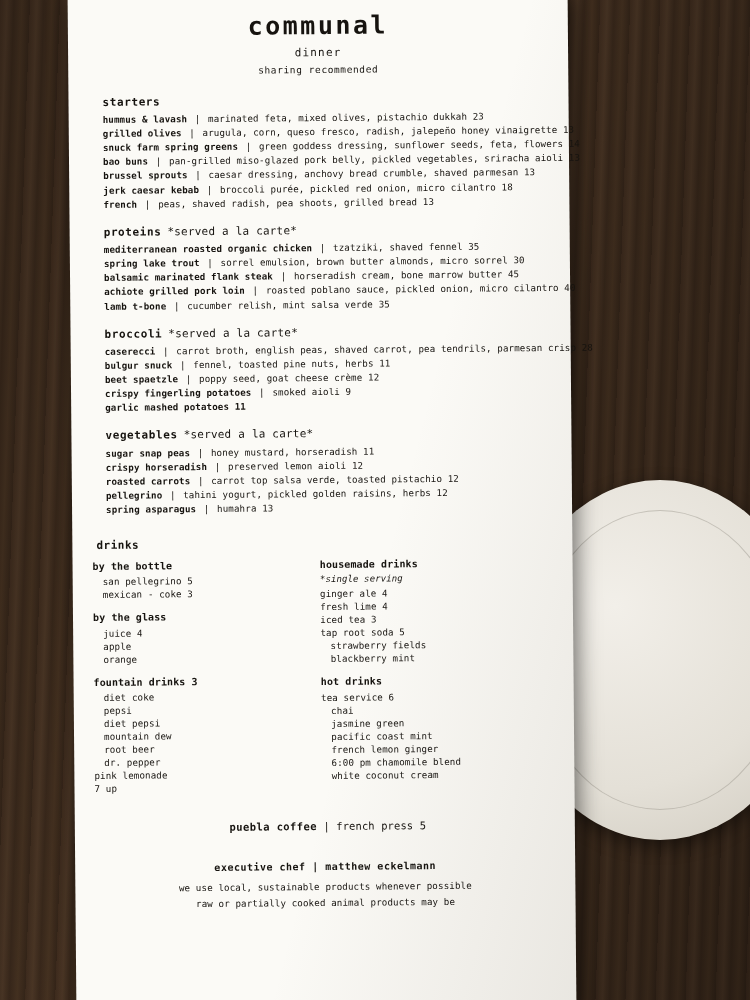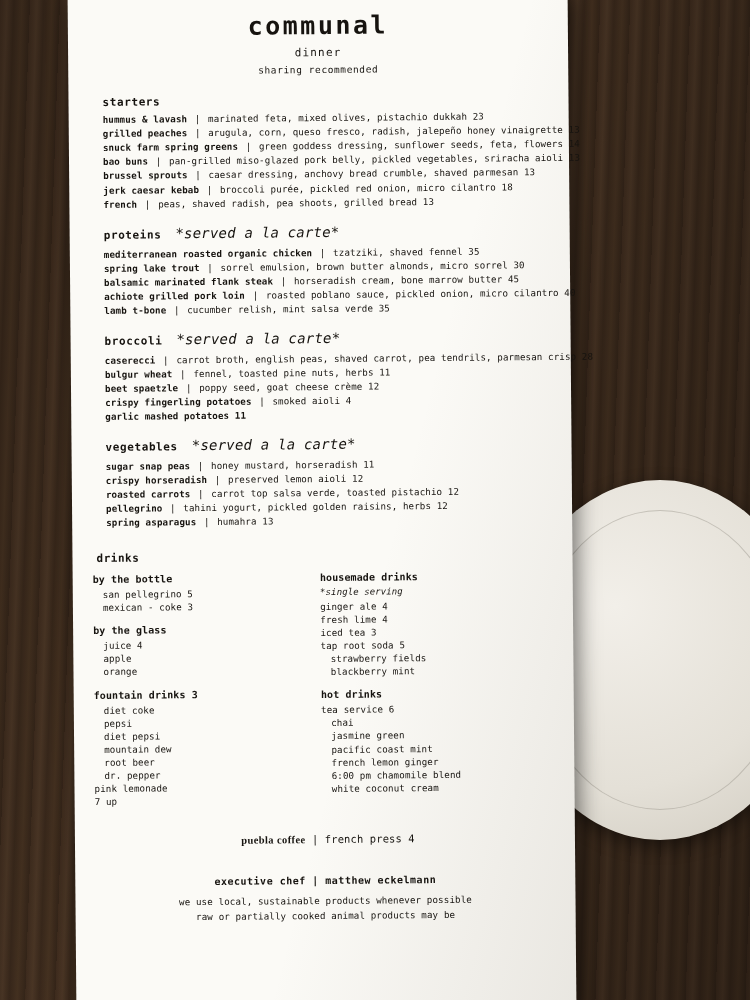--- a/index.html
+++ b/index.html
@@ -102,24 +102,23 @@
     padding-left: 20px;
   }
   .section-head {
     font-weight: bold;
     font-size: 11px;
     letter-spacing: 0.6px;
     margin-bottom: 3px;
   }
   .section-head .note {
     font-weight: normal;
-    font-style: italic;
-    font-size: 14px;
+    font-size: 11px;
     letter-spacing: 0.2px;
-    margin-left: 14px;
+    margin-left: 6px;
   }
   .item {
     white-space: nowrap;
     margin: 0 0 1px 0;
   }
   .item .nm {
     font-weight: bold;
   }
   .item .sep {
     padding: 0 2px;
@@ -158,21 +157,21 @@
   }
   .line { font-size: 9.2px; }
   .indent-1 { padding-left: 10px; }
   .pad-l { padding-left: 10px; }
 
   .coffee {
     text-align: center;
     margin-top: 16px;
     font-size: 10.5px;
   }
-  .coffee .nm { font-weight: bold; letter-spacing: 0.4px; font-family: Liberation Serif, serif; }
+  .coffee .nm { font-weight: bold; letter-spacing: 0.4px; }
 
   .footer {
     text-align: center;
     margin-top: 26px;
     font-size: 10px;
   }
   .footer .chef { font-weight: bold; letter-spacing: 0.5px; }
   .footer .fine { font-size: 9.2px; margin-top: 6px; }
   .footer .fine2 { font-size: 9.2px; margin-top: 2px; }
 </style>
@@ -188,41 +187,41 @@
   <div class="inner">
 
     <div class="brand">communal</div>
     <div class="brand-sub">dinner</div>
     <div class="brand-note">sharing recommended</div>
 
     <div id="sections">
         <div class="section">
           <div class="section-head"><span>starters</span></div>
           <div class="item"><span class="nm">hummus &amp; lavash</span><span class="sep"> | </span><span class="ds">marinated feta, mixed olives, pistachio dukkah 23</span></div>
-          <div class="item"><span class="nm">grilled peaches</span><span class="sep"> | </span><span class="ds">arugula, corn, queso fresco, radish, jalepeño honey vinaigrette 13</span></div>
+          <div class="item"><span class="nm">grilled olives</span><span class="sep"> | </span><span class="ds">arugula, corn, queso fresco, radish, jalepeño honey vinaigrette 13</span></div>
           <div class="item"><span class="nm">snuck farm spring greens</span><span class="sep"> | </span><span class="ds">green goddess dressing, sunflower seeds, feta, flowers 14</span></div>
           <div class="item"><span class="nm">bao buns</span><span class="sep"> | </span><span class="ds">pan-grilled miso-glazed pork belly, pickled vegetables, sriracha aioli 13</span></div>
           <div class="item"><span class="nm">brussel sprouts</span><span class="sep"> | </span><span class="ds">caesar dressing, anchovy bread crumble, shaved parmesan 13</span></div>
           <div class="item"><span class="nm">jerk caesar kebab</span><span class="sep"> | </span><span class="ds">broccoli purée, pickled red onion, micro cilantro 18</span></div>
           <div class="item"><span class="nm">french</span><span class="sep"> | </span><span class="ds">peas, shaved radish, pea shoots, grilled bread 13</span></div>
         </div>
         <div class="section">
           <div class="section-head"><span>proteins</span><span class="note">*served a la carte*</span></div>
           <div class="item"><span class="nm">mediterranean roasted organic chicken</span><span class="sep"> | </span><span class="ds">tzatziki, shaved fennel 35</span></div>
           <div class="item"><span class="nm">spring lake trout</span><span class="sep"> | </span><span class="ds">sorrel emulsion, brown butter almonds, micro sorrel 30</span></div>
           <div class="item"><span class="nm">balsamic marinated flank steak</span><span class="sep"> | </span><span class="ds">horseradish cream, bone marrow butter 45</span></div>
           <div class="item"><span class="nm">achiote grilled pork loin</span><span class="sep"> | </span><span class="ds">roasted poblano sauce, pickled onion, micro cilantro 40</span></div>
           <div class="item"><span class="nm">lamb t-bone</span><span class="sep"> | </span><span class="ds">cucumber relish, mint salsa verde 35</span></div>
         </div>
         <div class="section">
           <div class="section-head"><span>broccoli</span><span class="note">*served a la carte*</span></div>
           <div class="item"><span class="nm">caserecci</span><span class="sep"> | </span><span class="ds">carrot broth, english peas, shaved carrot, pea tendrils, parmesan crisp 28</span></div>
-          <div class="item"><span class="nm">bulgur wheat</span><span class="sep"> | </span><span class="ds">fennel, toasted pine nuts, herbs 11</span></div>
+          <div class="item"><span class="nm">bulgur snuck</span><span class="sep"> | </span><span class="ds">fennel, toasted pine nuts, herbs 11</span></div>
           <div class="item"><span class="nm">beet spaetzle</span><span class="sep"> | </span><span class="ds">poppy seed, goat cheese crème 12</span></div>
-          <div class="item"><span class="nm">crispy fingerling potatoes</span><span class="sep"> | </span><span class="ds">smoked aioli 4</span></div>
+          <div class="item"><span class="nm">crispy fingerling potatoes</span><span class="sep"> | </span><span class="ds">smoked aioli 9</span></div>
           <div class="item"><span class="nm">garlic mashed potatoes 11</span></div>
         </div>
         <div class="section">
           <div class="section-head"><span>vegetables</span><span class="note">*served a la carte*</span></div>
           <div class="item"><span class="nm">sugar snap peas</span><span class="sep"> | </span><span class="ds">honey mustard, horseradish 11</span></div>
           <div class="item"><span class="nm">crispy horseradish</span><span class="sep"> | </span><span class="ds">preserved lemon aioli 12</span></div>
           <div class="item"><span class="nm">roasted carrots</span><span class="sep"> | </span><span class="ds">carrot top salsa verde, toasted pistachio 12</span></div>
           <div class="item"><span class="nm">pellegrino</span><span class="sep"> | </span><span class="ds">tahini yogurt, pickled golden raisins, herbs 12</span></div>
           <div class="item"><span class="nm">spring asparagus</span><span class="sep"> | </span><span class="ds">humahra 13</span></div>
         </div>
@@ -274,21 +273,21 @@
               <div class="line indent-1">pacific coast mint</div>
               <div class="line indent-1">french lemon ginger</div>
               <div class="line indent-1">6:00 pm chamomile blend</div>
               <div class="line indent-1">white coconut cream</div>
             </div>
           </div>
       </div>
       <div class="coffee">
         <span class="nm">puebla coffee</span>
         <span> | </span>
-        <span>french press 4</span>
+        <span>french press 5</span>
       </div>
     </div>
 
     <div class="footer">
       <div class="chef">executive chef | matthew eckelmann</div>
       <div class="fine">we use local, sustainable products whenever possible</div>
       <div class="fine2">raw or partially cooked animal products may be</div>
     </div>
 
   </div>

